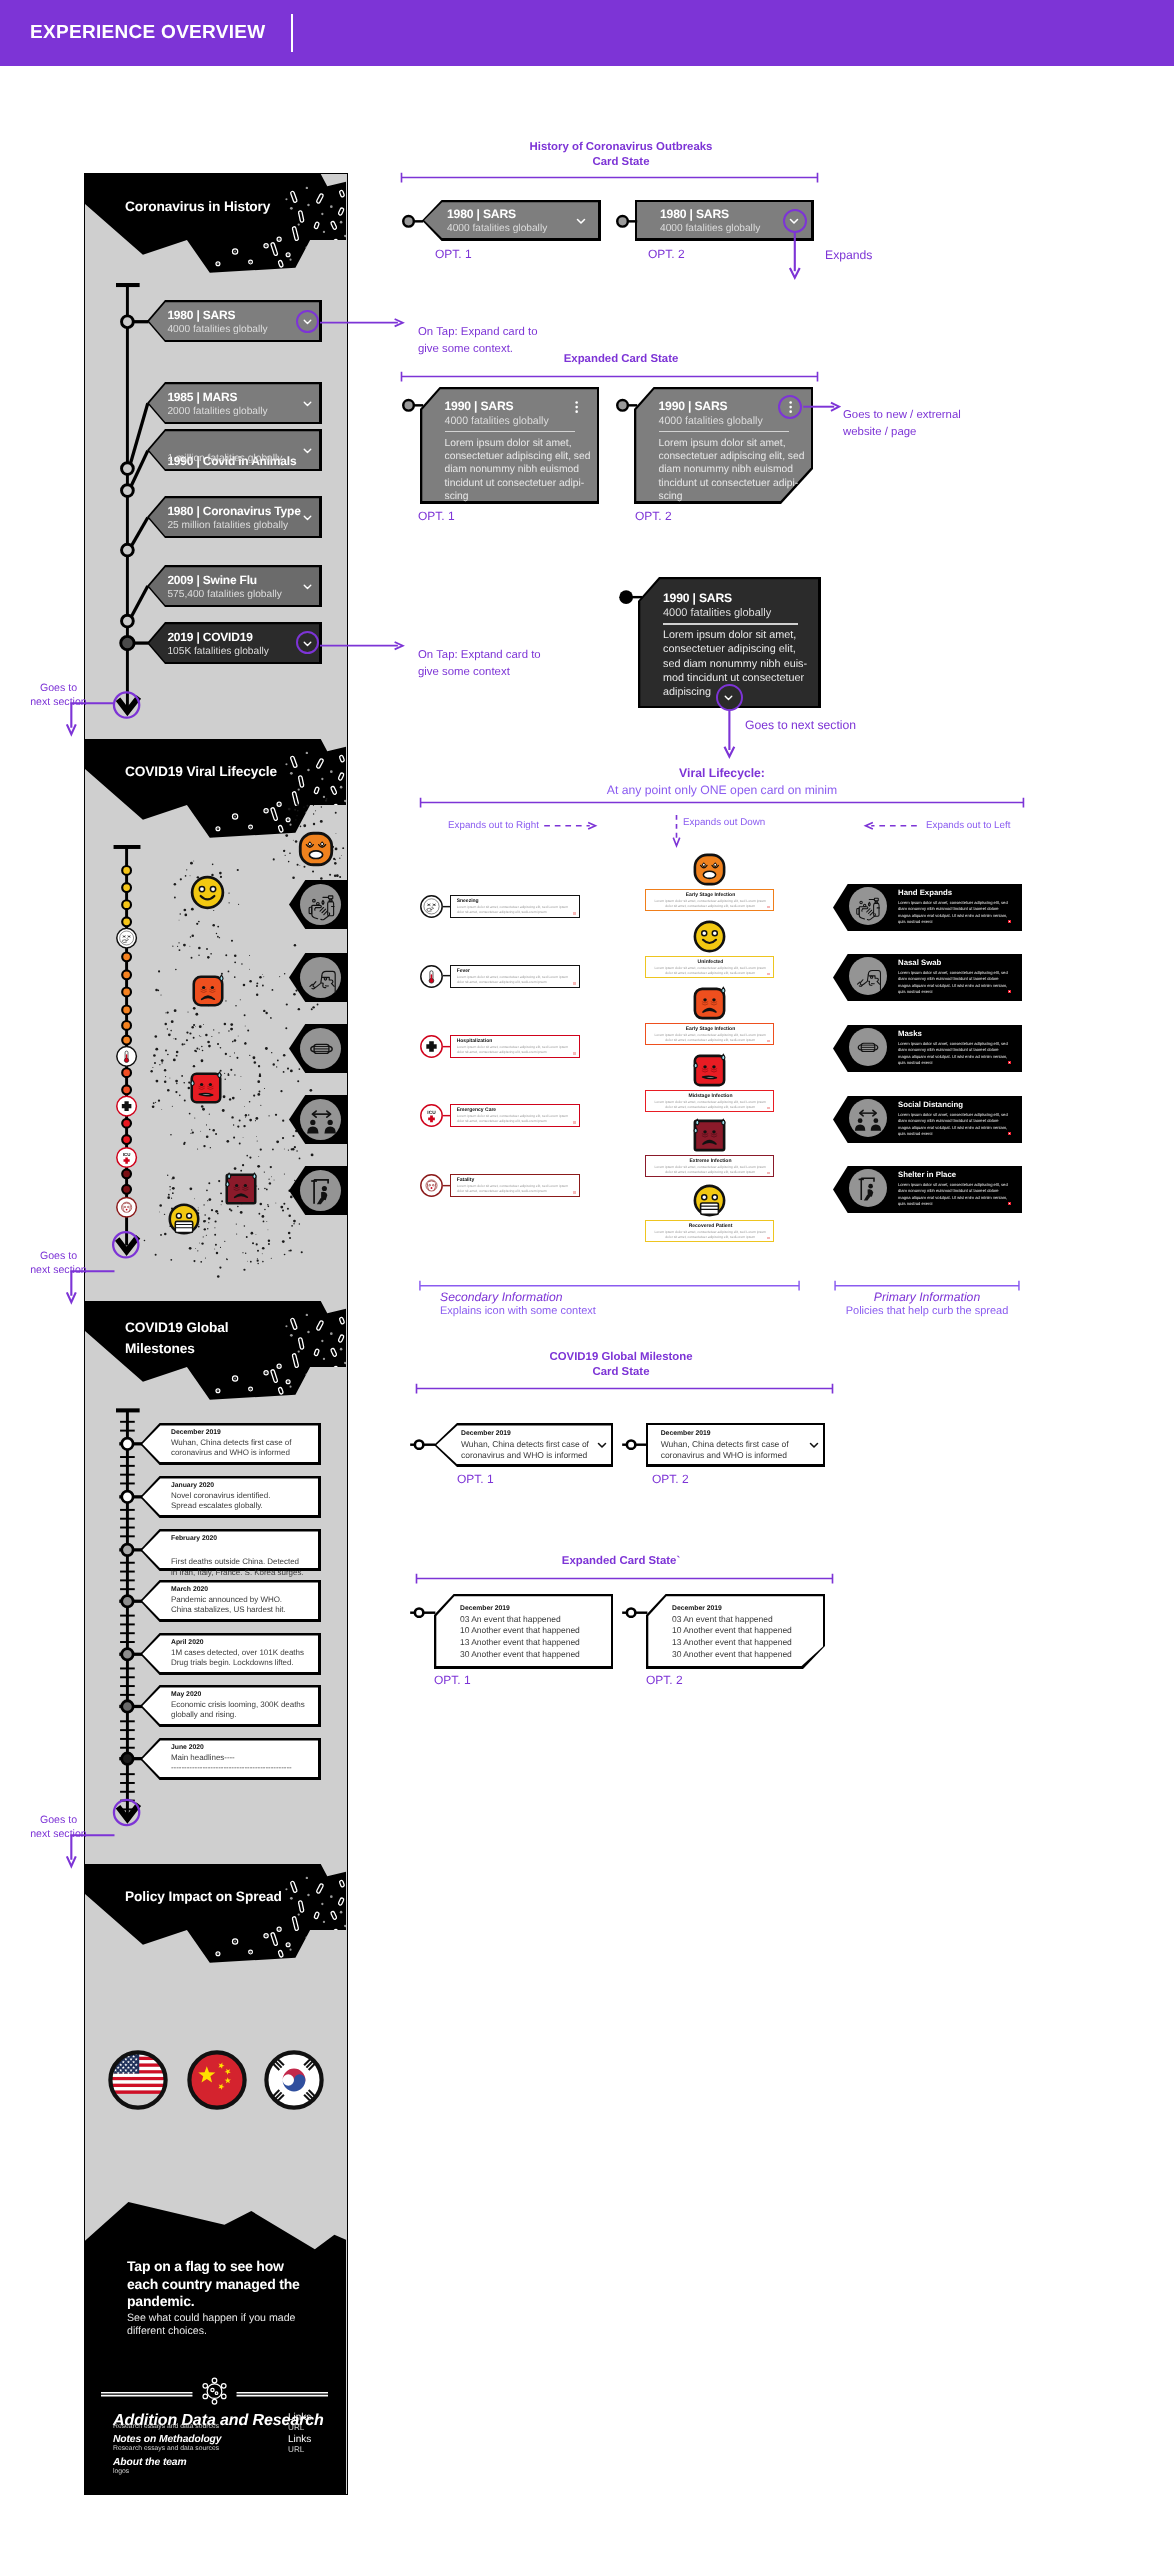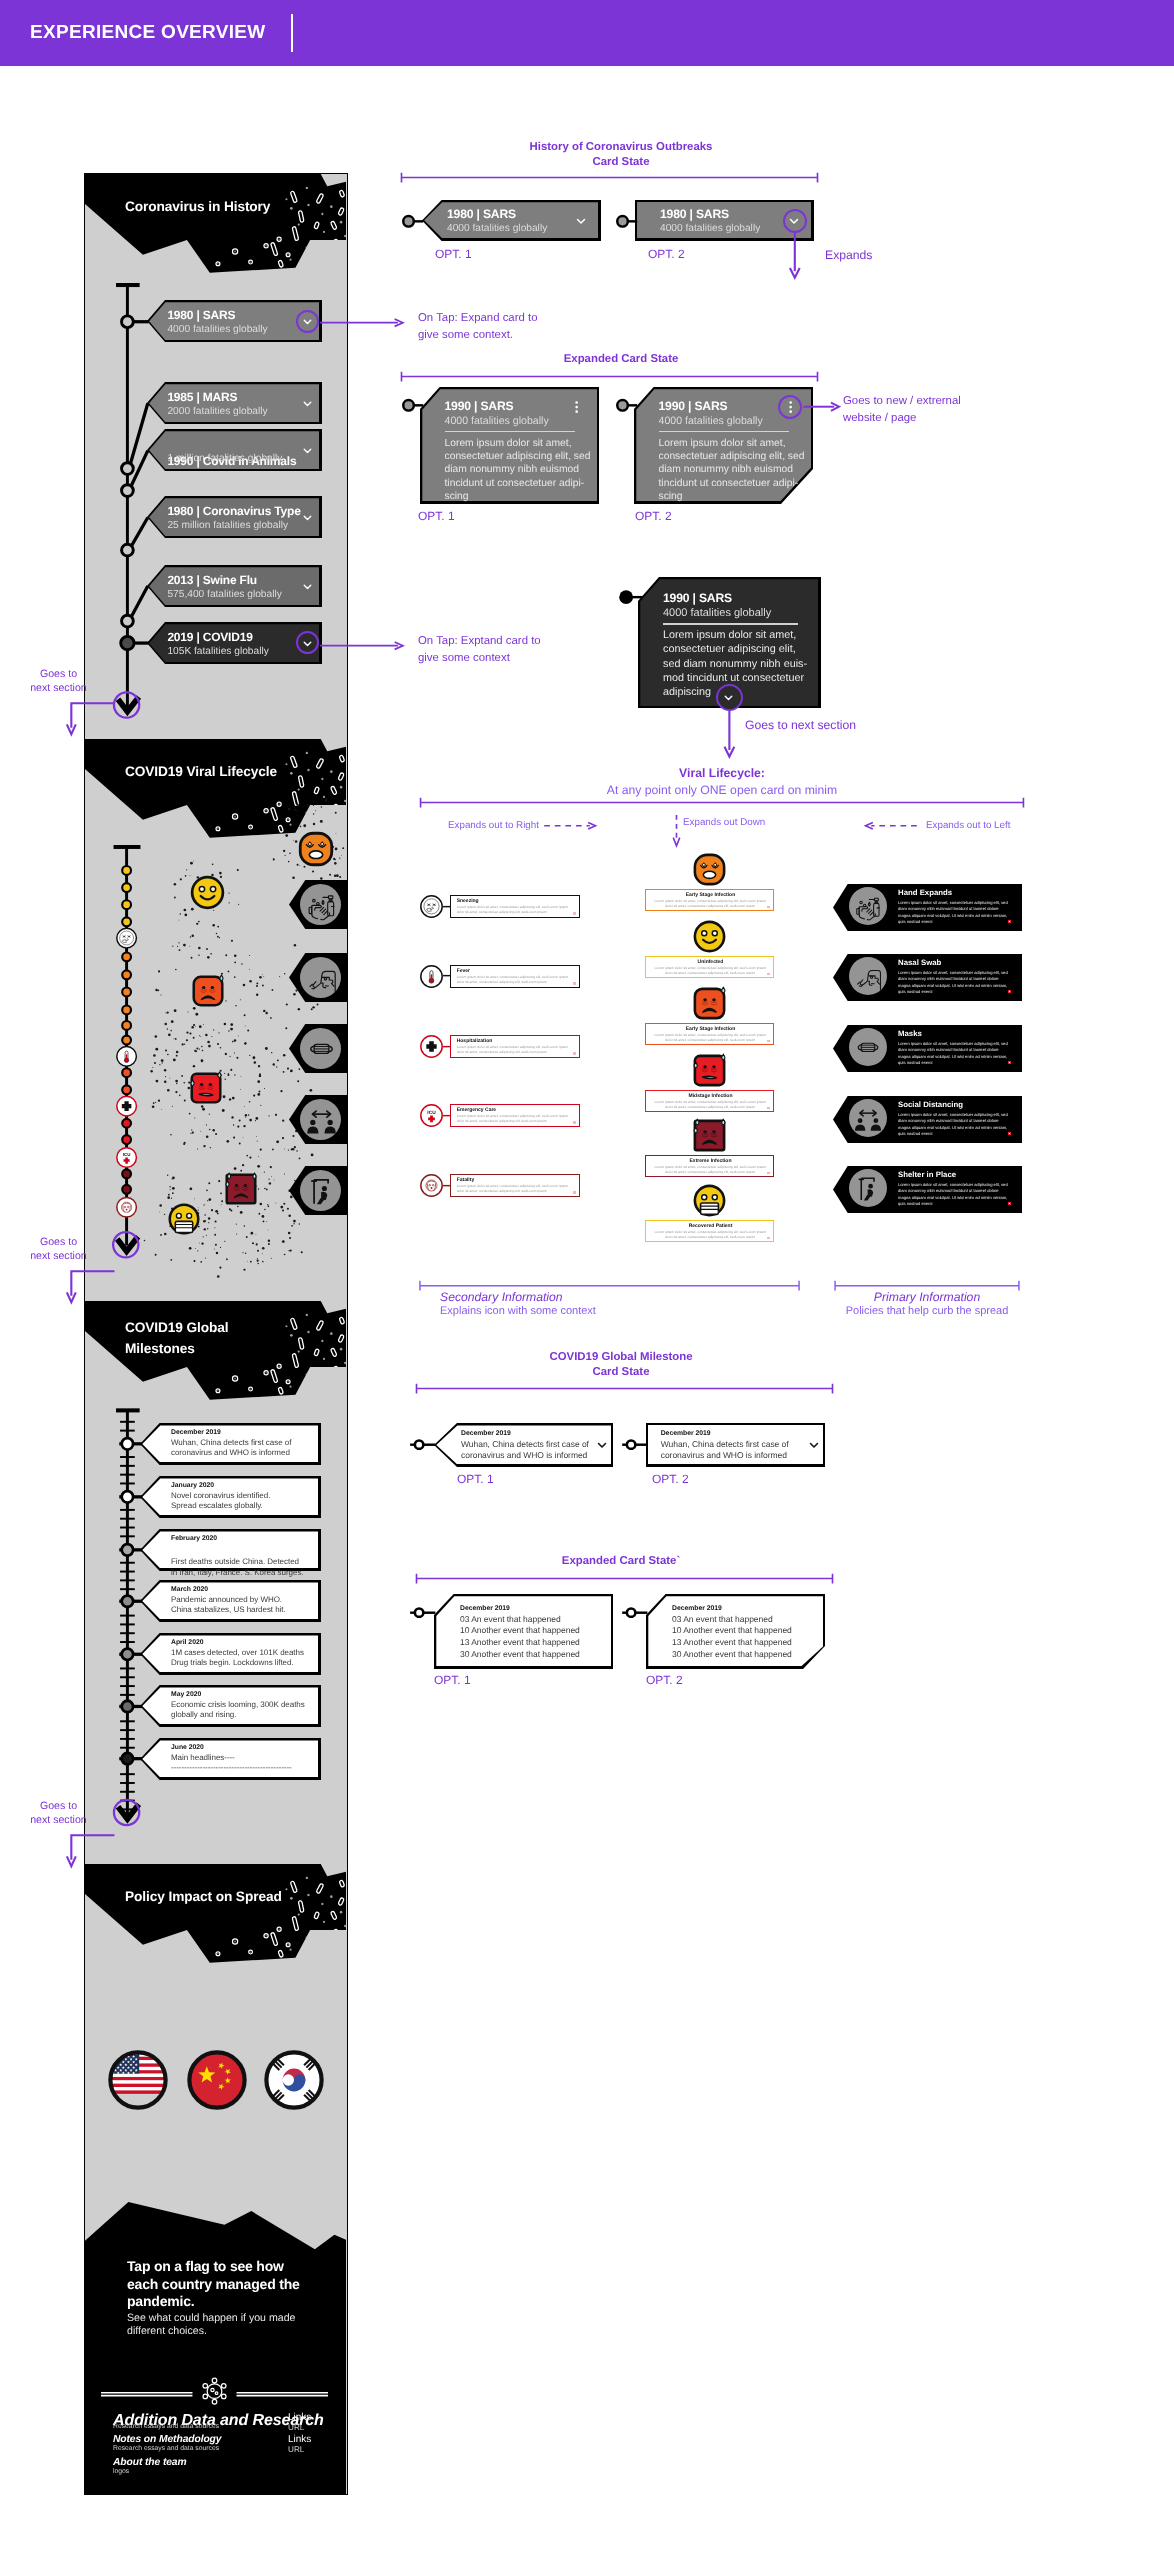--- a/index.html
+++ b/index.html
@@ -13,21 +13,21 @@
   .hdr-div { width:2px; height:38px; background:#fff; margin-left:25px; }
   .hdr-sub { color:#fff; font-size:20.4px; margin-left:24px; letter-spacing:-0.3px;}
 
   
   .phone { left:84px; top:173px; width:264px; height:2322px; background:#cfcfcf;
            border:1.6px solid #000; overflow:hidden; }
   .sec-head { color:#fff; font-weight:bold; font-size:13.7px; letter-spacing:-0.1px; width:max-content; }
 
   
   .pur { color:#7d34d6; }
-  .ann { color:#7d34d6; font-size:10.6px; line-height:1.35; white-space:pre-line; }
+  .ann { color:#7d34d6; font-size:10.6px; line-height:1.35; white-space:pre-line;margin-top:14px; }
   .ann-b { color:#7d34d6; font-size:11.4px; font-weight:bold; text-align:center; line-height:1.35; }
   .ann-l { color:#8b5cf0; font-size:9.8px; }
 
   
   .hcard { position:absolute; color:#fff; }
   .hcard .t { font-weight:bold; font-size:12px; letter-spacing:-0.2px; white-space:nowrap; }
   .hcard .s { font-size:10.2px; color:#ddd; white-space:nowrap; }
 
   .mcard { position:absolute; background:#fff; border:1.6px solid #000; }
   .mcard .d { font-weight:bold; font-size:6.8px; color:#111; letter-spacing:0; }
@@ -157,21 +157,21 @@
           <div class="abs" style="left:2.1px;top:2.3px;width:170px;height:38px;background:#707070;clip-path:polygon(0 50%, 16.3px 0, 100% 0, 100% 100%, 16.3px 100%);"></div>
           <div class="abs t" style="left:20.4px;top:8.2px;">1980 | Coronavirus Type</div>
           <div class="abs s" style="left:20.4px;top:24px;">25 million fatalities globally</div>
           <div class="abs" style="left:154px;top:14.7px;"><svg width="13" height="13" viewBox="0 0 24 24" fill="none" stroke="#fff" stroke-width="2.6" stroke-linecap="round" stroke-linejoin="round">
               <polyline points="6,9.5 12,15.5 18,9.5"></polyline>
             </svg></div>
         </div>
         <div class="abs hcard" style="left:62px;top:391px;width:175px;height:42px;background:none;border:none;">
           <div class="abs" style="left:0;top:0;width:175px;height:42px;background:#000;clip-path:polygon(0 50%, 18px 0, 100% 0, 100% 100%, 18px 100%);"></div>
           <div class="abs" style="left:2.1px;top:2.3px;width:170px;height:38px;background:#6b6b6b;clip-path:polygon(0 50%, 16.3px 0, 100% 0, 100% 100%, 16.3px 100%);"></div>
-          <div class="abs t" style="left:20.4px;top:8.2px;">2013 | Swine Flu</div>
+          <div class="abs t" style="left:20.4px;top:8.2px;">2009 | Swine Flu</div>
           <div class="abs s" style="left:20.4px;top:24px;">575,400 fatalities globally</div>
           <div class="abs" style="left:154px;top:14.7px;"><svg width="13" height="13" viewBox="0 0 24 24" fill="none" stroke="#fff" stroke-width="2.6" stroke-linecap="round" stroke-linejoin="round">
               <polyline points="6,9.5 12,15.5 18,9.5"></polyline>
             </svg></div>
         </div>
         <div class="abs hcard" style="left:62px;top:448px;width:175px;height:42px;background:none;border:none;">
           <div class="abs" style="left:0;top:0;width:175px;height:42px;background:#000;clip-path:polygon(0 50%, 18px 0, 100% 0, 100% 100%, 18px 100%);"></div>
           <div class="abs" style="left:2.1px;top:2.3px;width:170px;height:38px;background:#2b2b2b;clip-path:polygon(0 50%, 16.3px 0, 100% 0, 100% 100%, 16.3px 100%);"></div>
           <div class="abs t" style="left:20.4px;top:8.2px;">2019 | COVID19</div>
           <div class="abs s" style="left:20.4px;top:24px;">105K fatalities globally</div>

